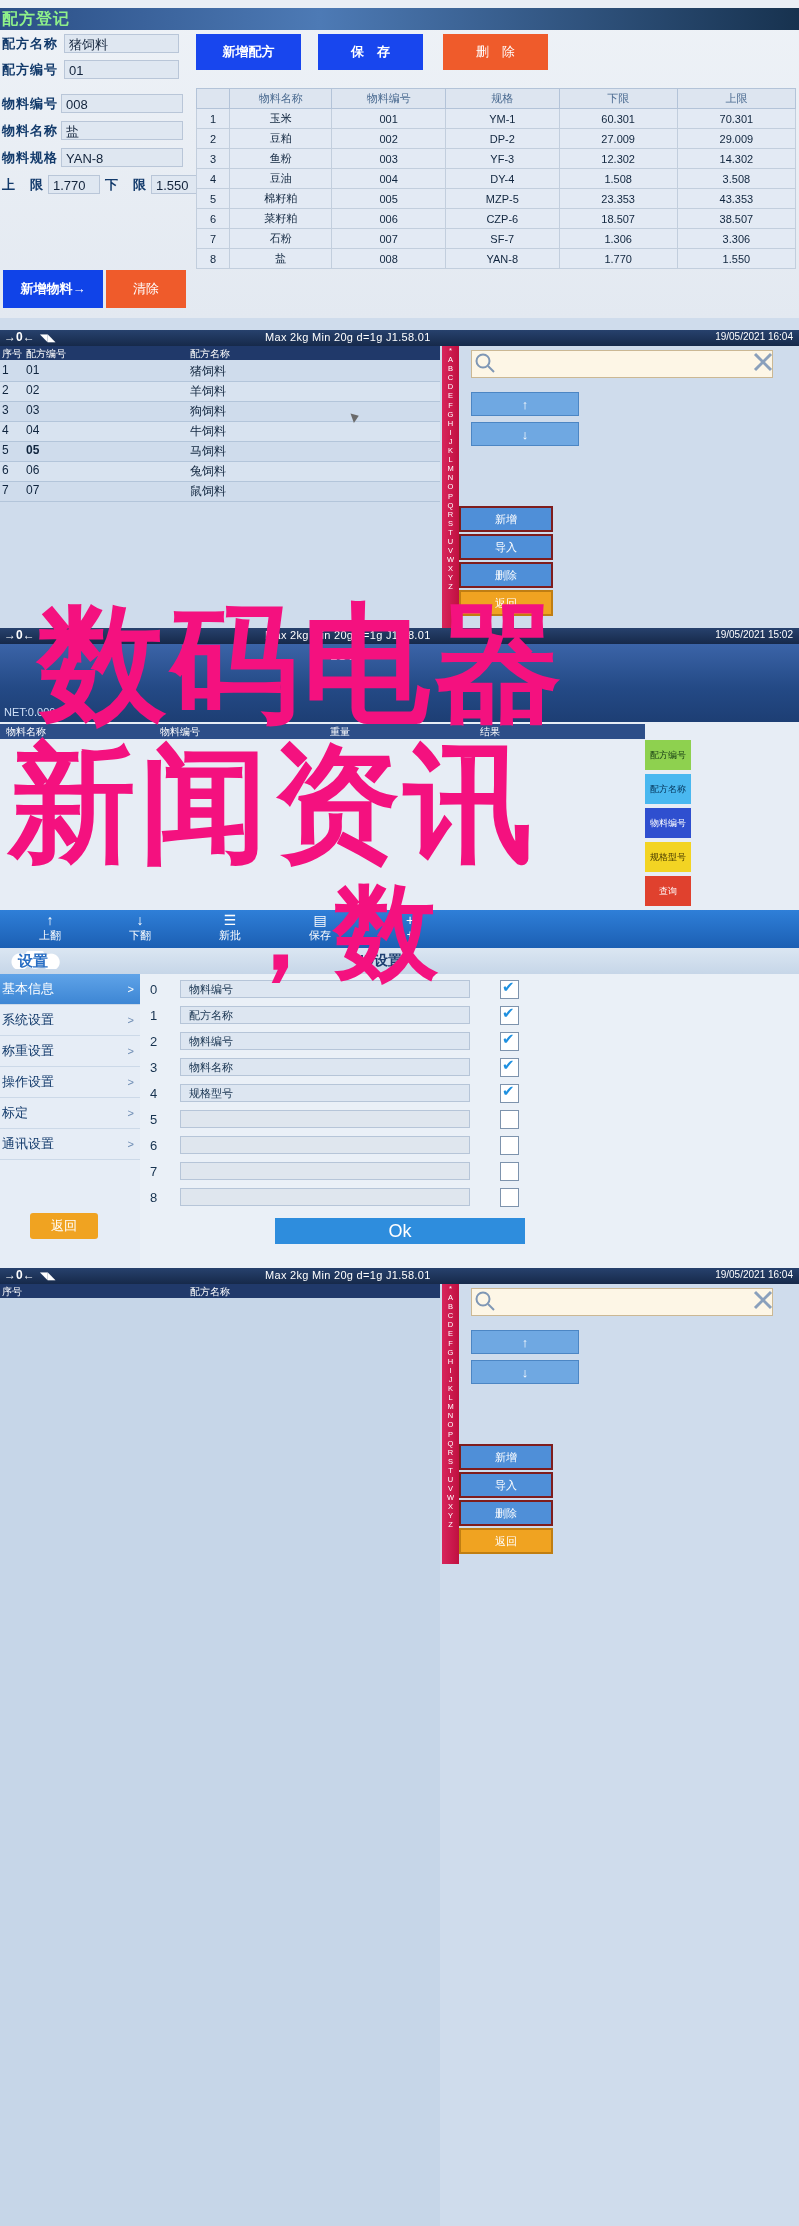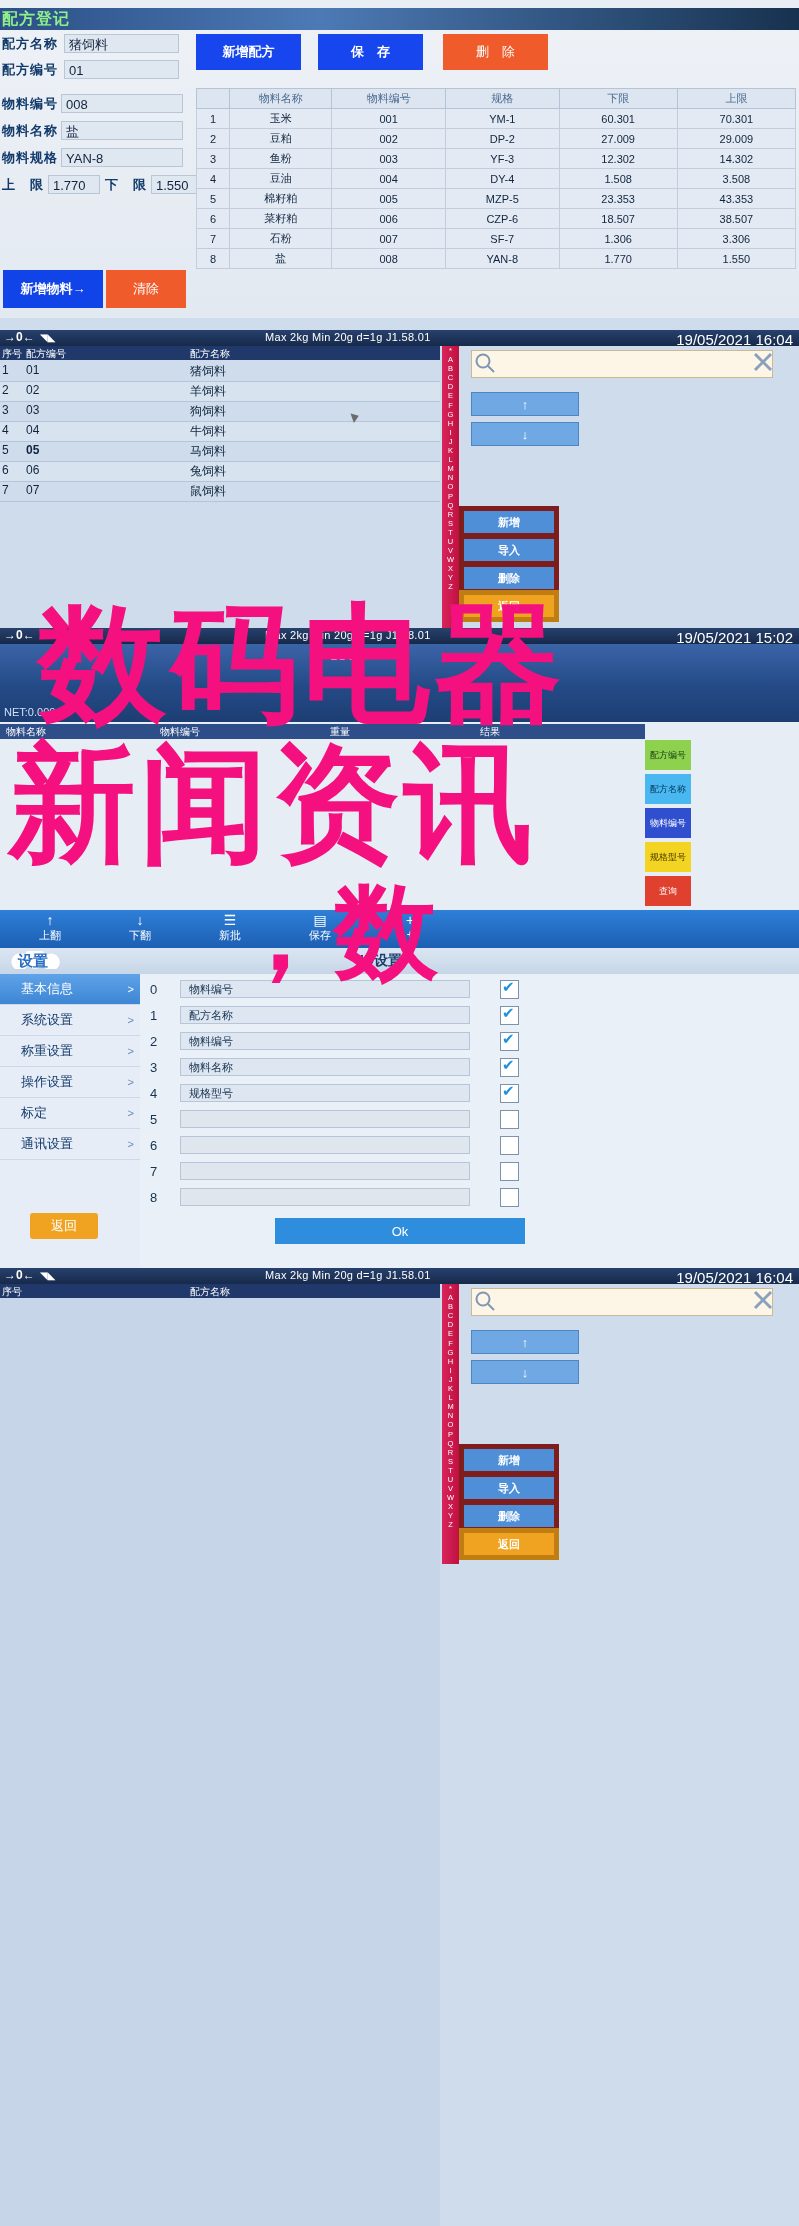--- a/index.html
+++ b/index.html
@@ -27,33 +27,33 @@
 
   table.grid{border-collapse:collapse;font-size:11px;color:#10253e;background:#e6ecf5;}
   table.grid th{background:#dde5f0;border:1px solid #b3c3d8;font-weight:normal;color:#4a6a90;
       height:17px;font-size:11px;}
   table.grid td{border:1px solid #c2cedd;height:17px;text-align:center;background:#e3eaf4;}
 
   
   .scalebar{position:absolute;left:0;width:799px;height:16px;
       background:linear-gradient(180deg,#27416d 0%,#16294a 100%);color:#fff;font-size:11px;}
   .scalebar .mid{position:absolute;left:265px;top:1px;font-size:11px;letter-spacing:.3px;}
-  .scalebar .rt{position:absolute;right:6px;top:1px;font-size:15px;}
+  .scalebar .rt{position:absolute;right:6px;top:1px;font-size:10px;}
   .scalebar .zero{position:absolute;left:4px;top:0px;font-size:12px;font-weight:bold;}
   .lhead{position:absolute;left:0;height:14px;background:#20396a;color:#fff;font-size:10px;}
   .lrow{position:absolute;height:19px;font-size:12px;color:#10253e;}
 
   .alpha{position:absolute;width:17px;background:linear-gradient(90deg,#d8255c 0%,#c01040 100%);
      color:#fff;font-size:7.5px;line-height:9.1px;text-align:center;letter-spacing:0;}
   .sidepane{position:absolute;background:#cfdcec;}
   .searchbox{position:absolute;background:#fdf6e6;border:1px solid #cbb894;}
   .navbtn{position:absolute;background:#6fa8e2;border:1px solid #4c86c4;color:#fff;
       display:flex;align-items:center;justify-content:center;font-size:13px;}
-  .sqbtn{position:absolute;background:#4f8fd8;color:#fff;font-size:11px;border:5px solid #7f1d1d;
-      display:flex;align-items:center;justify-content:center;font-weight:bold;}
+  .sqbtn{position:absolute;background:#4f8fd8;color:#fff;font-size:11px;border:2px solid #7f1d1d;
+      display:flex;align-items:center;justify-content:center;}
   .sqbtn.org{background:#f0a321;border-color:#c07e12;}
 
   
   #p3{top:620px;height:320px;background:#e7edf5;}
   .bigtop{position:absolute;left:0;top:16px;width:799px;height:78px;
      background:linear-gradient(180deg,#3b64a8 0%,#244a86 55%,#1d3e74 100%);}
   .bigweight{position:absolute;right:8px;top:18px;color:#eef3ff;font-size:50px;font-weight:bold;letter-spacing:-1px;}
   .bigweight .u{font-size:16px;font-weight:normal;}
   .net{position:absolute;left:4px;top:62px;color:#cfe0f7;font-size:11px;}
   .chead{position:absolute;left:0;height:15px;background:#2d4e88;color:#fff;font-size:10px;}
@@ -68,31 +68,31 @@
   .setthead{position:absolute;left:0;top:0;width:799px;height:26px;
      background:linear-gradient(180deg,#dbe6f2 0%,#c6d6e8 100%);}
   .setthead .cloud{position:absolute;left:8px;top:3px;width:60px;height:18px;
      background:radial-gradient(circle at 20% 60%,#fff 0 8px,transparent 9px),
                 radial-gradient(circle at 45% 40%,#fff 0 10px,transparent 11px),
                 radial-gradient(circle at 72% 62%,#fff 0 8px,transparent 9px);}
   .setttitle{position:absolute;left:18px;top:4px;color:#2a6fc4;font-size:15px;font-weight:bold;}
   .idtitle{position:absolute;left:360px;top:4px;color:#1d3f70;font-size:14px;font-weight:bold;}
   .menucol{position:absolute;left:0;top:26px;width:140px;bottom:0;background:#e6edf6;}
   .menuitem{position:relative;height:30px;display:flex;align-items:center;
-     border-bottom:1px solid #ccd9e8;padding-left:21px;font-size:13px;color:#123a6b;}
+     border-bottom:1px solid #ccd9e8;padding-left:2px;font-size:13px;color:#123a6b;}
   .menuitem .chev{position:absolute;right:6px;color:#6d8cb3;font-size:11px;}
   .menuitem.sel{background:linear-gradient(180deg,#5fa3e8 0%,#3d86d4 100%);color:#fff;}
   .menuitem.sel .chev{color:#fff;}
   .idnum{position:absolute;left:6px;color:#16324f;font-size:13px;}
   .idfield{position:absolute;left:40px;height:18px;background:#dde6f1;border:1px solid #b6c5d8;
      font-size:11px;color:#16324f;display:flex;align-items:center;padding-left:8px;box-sizing:border-box;}
   .idfield.blank{background:#dfe6ee;}
   .chk{position:absolute;width:17px;height:17px;border:1px solid #7d93ad;background:#fff;}
   .chk.on::after{content:"\2714";position:absolute;left:1px;top:-3px;color:#1e90e0;font-size:15px;}
-  .okbtn{position:absolute;background:#2e8ddd;color:#fff;font-size:13px;
+  .okbtn{position:absolute;background:#2e8ddd;color:#fff;font-size:18px;
      display:flex;align-items:center;justify-content:center;}
   .backbtn{position:absolute;background:#f0a321;color:#fff;font-size:13px;border-radius:3px;
      display:flex;align-items:center;justify-content:center;}
 
   
   .wm{position:absolute;color:#f4117f;font-weight:bold;z-index:50;
       font-family:"DejaVu Sans",sans-serif;white-space:nowrap;line-height:1;}
   #wm1{left:18px;top:600px;font-size:128px;letter-spacing:4px;margin-left:20px;}
   #wm2{left:8px;top:740px;font-size:128px;letter-spacing:4px;}
   #wm3{left:228px;top:880px;font-size:104px;letter-spacing:2px;}

